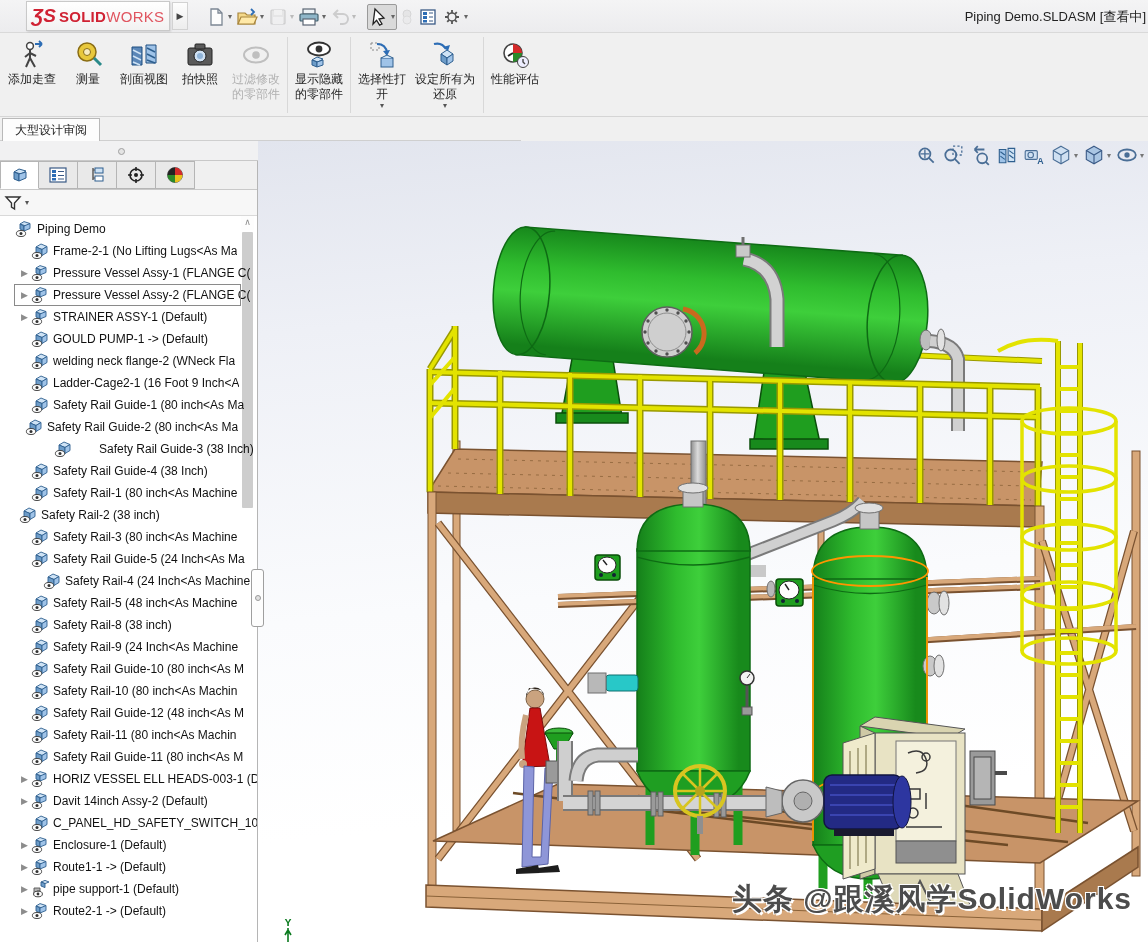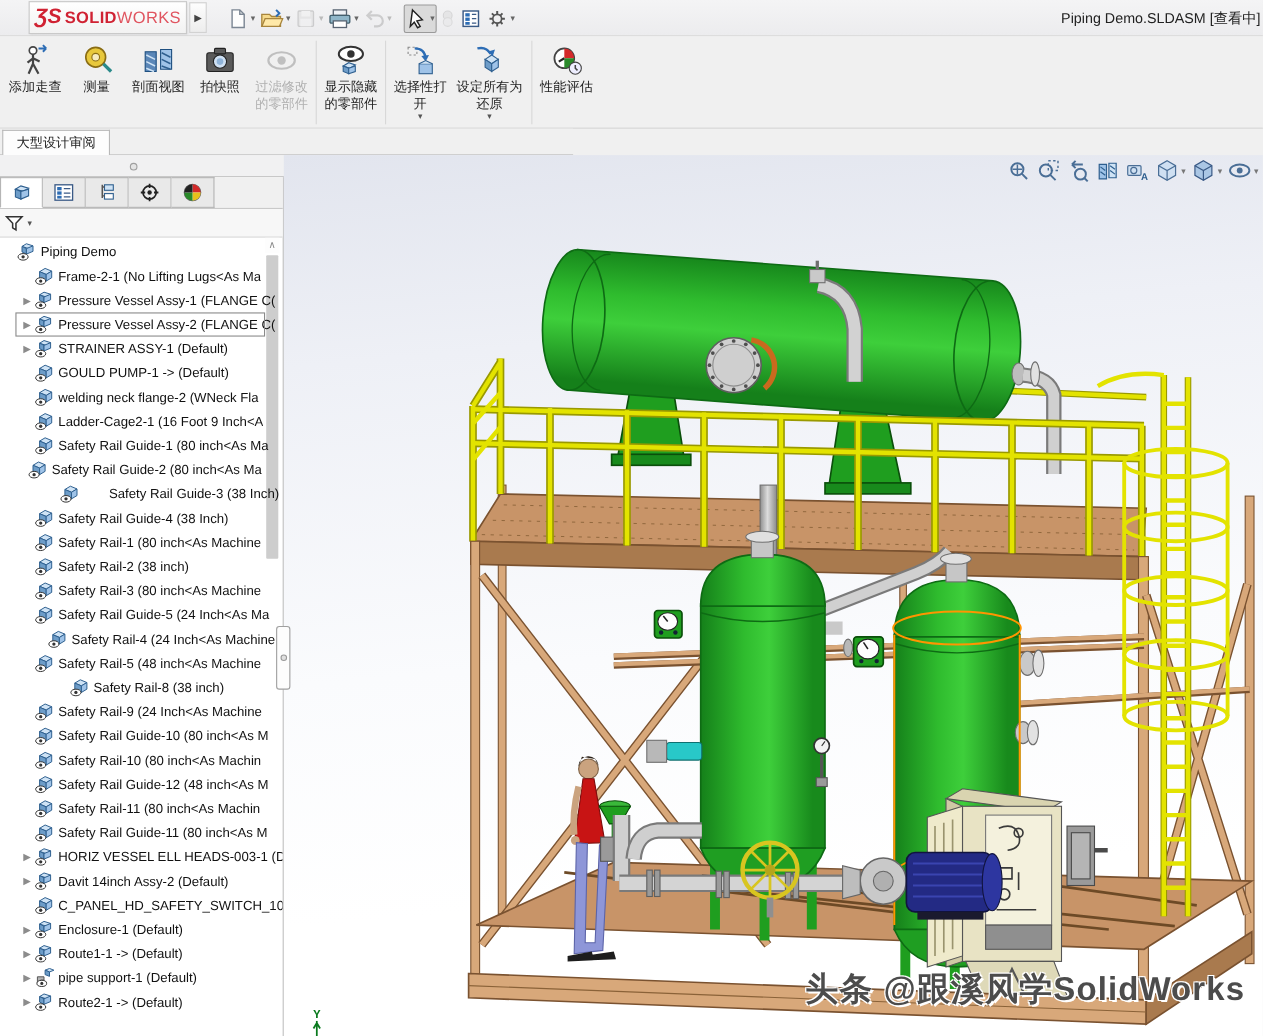--- a/index.html
+++ b/index.html
@@ -504,21 +504,21 @@
             <svg width="19" height="18" viewBox="0 0 19 18">
               <path d="M5 5l5-3 6 2.5-5 3z" fill="#cfe3f5" stroke="#2e5f8f" stroke-width="0.9"></path>
               <path d="M5 5l6 2.5v6L5 11z" fill="#6d9cc8" stroke="#2e5f8f" stroke-width="0.9"></path>
               <path d="M11 7.5l5-3v6l-5 3z" fill="#9fc3e8" stroke="#2e5f8f" stroke-width="0.9"></path>
               <ellipse cx="6" cy="13.5" rx="4.6" ry="3" fill="#fff" stroke="#333" stroke-width="0.9"></ellipse>
               <circle cx="6" cy="13.5" r="1.5" fill="#333"></circle>
             </svg>
           </span>
           <span class="tl">Safety Rail-1 (80 inch&lt;As Machine</span>
         </div>
-        <div class="trow" style="padding-left: 18px;">
+        <div class="trow" style="padding-left: 6px;">
           <span class="arr"></span>
           <span class="tic">
             <svg width="19" height="18" viewBox="0 0 19 18">
               <path d="M5 5l5-3 6 2.5-5 3z" fill="#cfe3f5" stroke="#2e5f8f" stroke-width="0.9"></path>
               <path d="M5 5l6 2.5v6L5 11z" fill="#6d9cc8" stroke="#2e5f8f" stroke-width="0.9"></path>
               <path d="M11 7.5l5-3v6l-5 3z" fill="#9fc3e8" stroke="#2e5f8f" stroke-width="0.9"></path>
               <ellipse cx="6" cy="13.5" rx="4.6" ry="3" fill="#fff" stroke="#333" stroke-width="0.9"></ellipse>
               <circle cx="6" cy="13.5" r="1.5" fill="#333"></circle>
             </svg>
           </span>
@@ -569,21 +569,21 @@
             <svg width="19" height="18" viewBox="0 0 19 18">
               <path d="M5 5l5-3 6 2.5-5 3z" fill="#cfe3f5" stroke="#2e5f8f" stroke-width="0.9"></path>
               <path d="M5 5l6 2.5v6L5 11z" fill="#6d9cc8" stroke="#2e5f8f" stroke-width="0.9"></path>
               <path d="M11 7.5l5-3v6l-5 3z" fill="#9fc3e8" stroke="#2e5f8f" stroke-width="0.9"></path>
               <ellipse cx="6" cy="13.5" rx="4.6" ry="3" fill="#fff" stroke="#333" stroke-width="0.9"></ellipse>
               <circle cx="6" cy="13.5" r="1.5" fill="#333"></circle>
             </svg>
           </span>
           <span class="tl">Safety Rail-5 (48 inch&lt;As Machine</span>
         </div>
-        <div class="trow" style="padding-left: 18px; margin-left: 32px;">
+        <div class="trow" style="padding-left: 18px;">
           <span class="arr"></span>
           <span class="tic">
             <svg width="19" height="18" viewBox="0 0 19 18">
               <path d="M5 5l5-3 6 2.5-5 3z" fill="#cfe3f5" stroke="#2e5f8f" stroke-width="0.9"></path>
               <path d="M5 5l6 2.5v6L5 11z" fill="#6d9cc8" stroke="#2e5f8f" stroke-width="0.9"></path>
               <path d="M11 7.5l5-3v6l-5 3z" fill="#9fc3e8" stroke="#2e5f8f" stroke-width="0.9"></path>
               <ellipse cx="6" cy="13.5" rx="4.6" ry="3" fill="#fff" stroke="#333" stroke-width="0.9"></ellipse>
               <circle cx="6" cy="13.5" r="1.5" fill="#333"></circle>
             </svg>
           </span>

